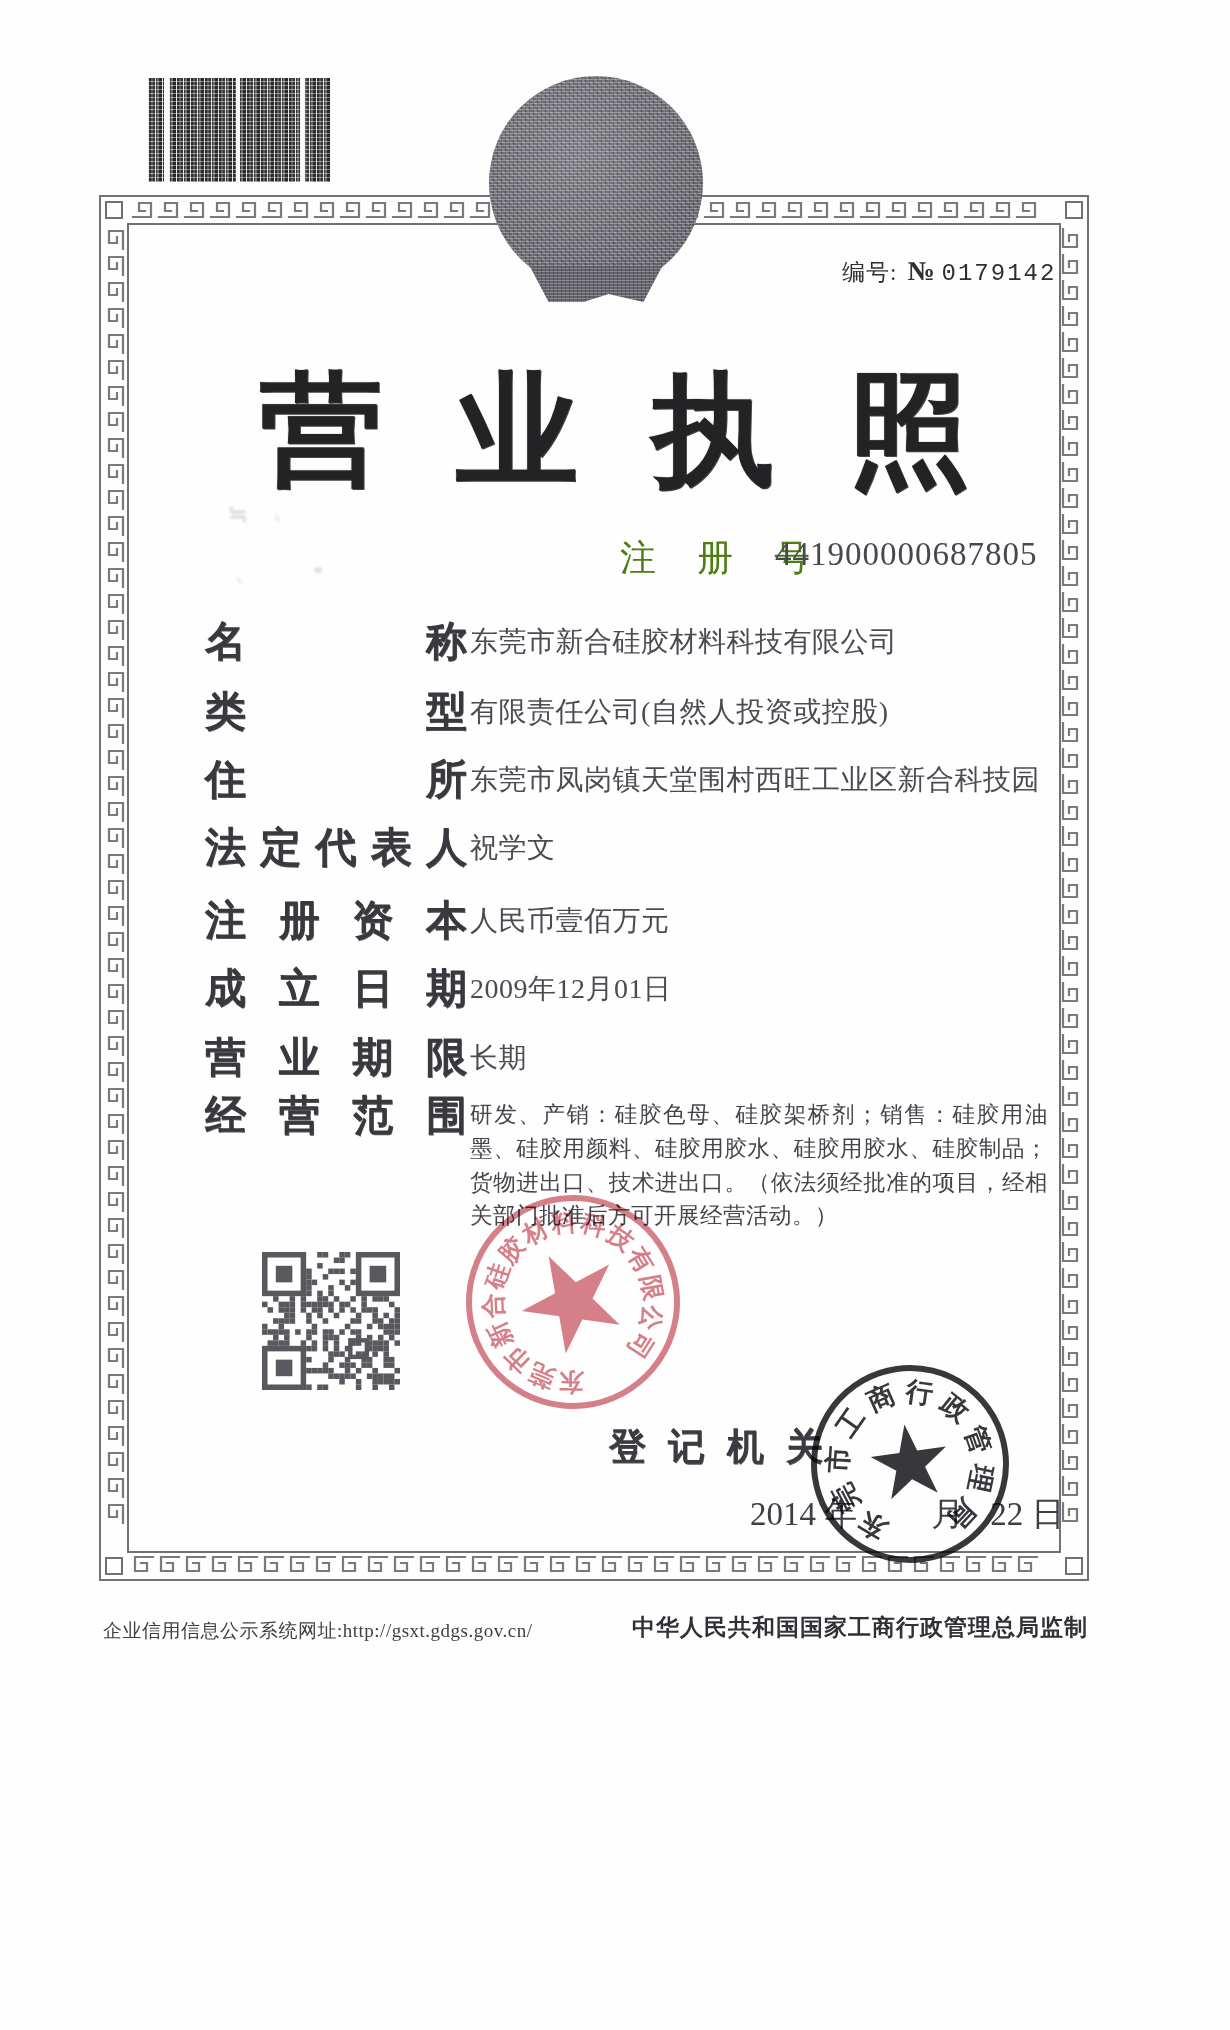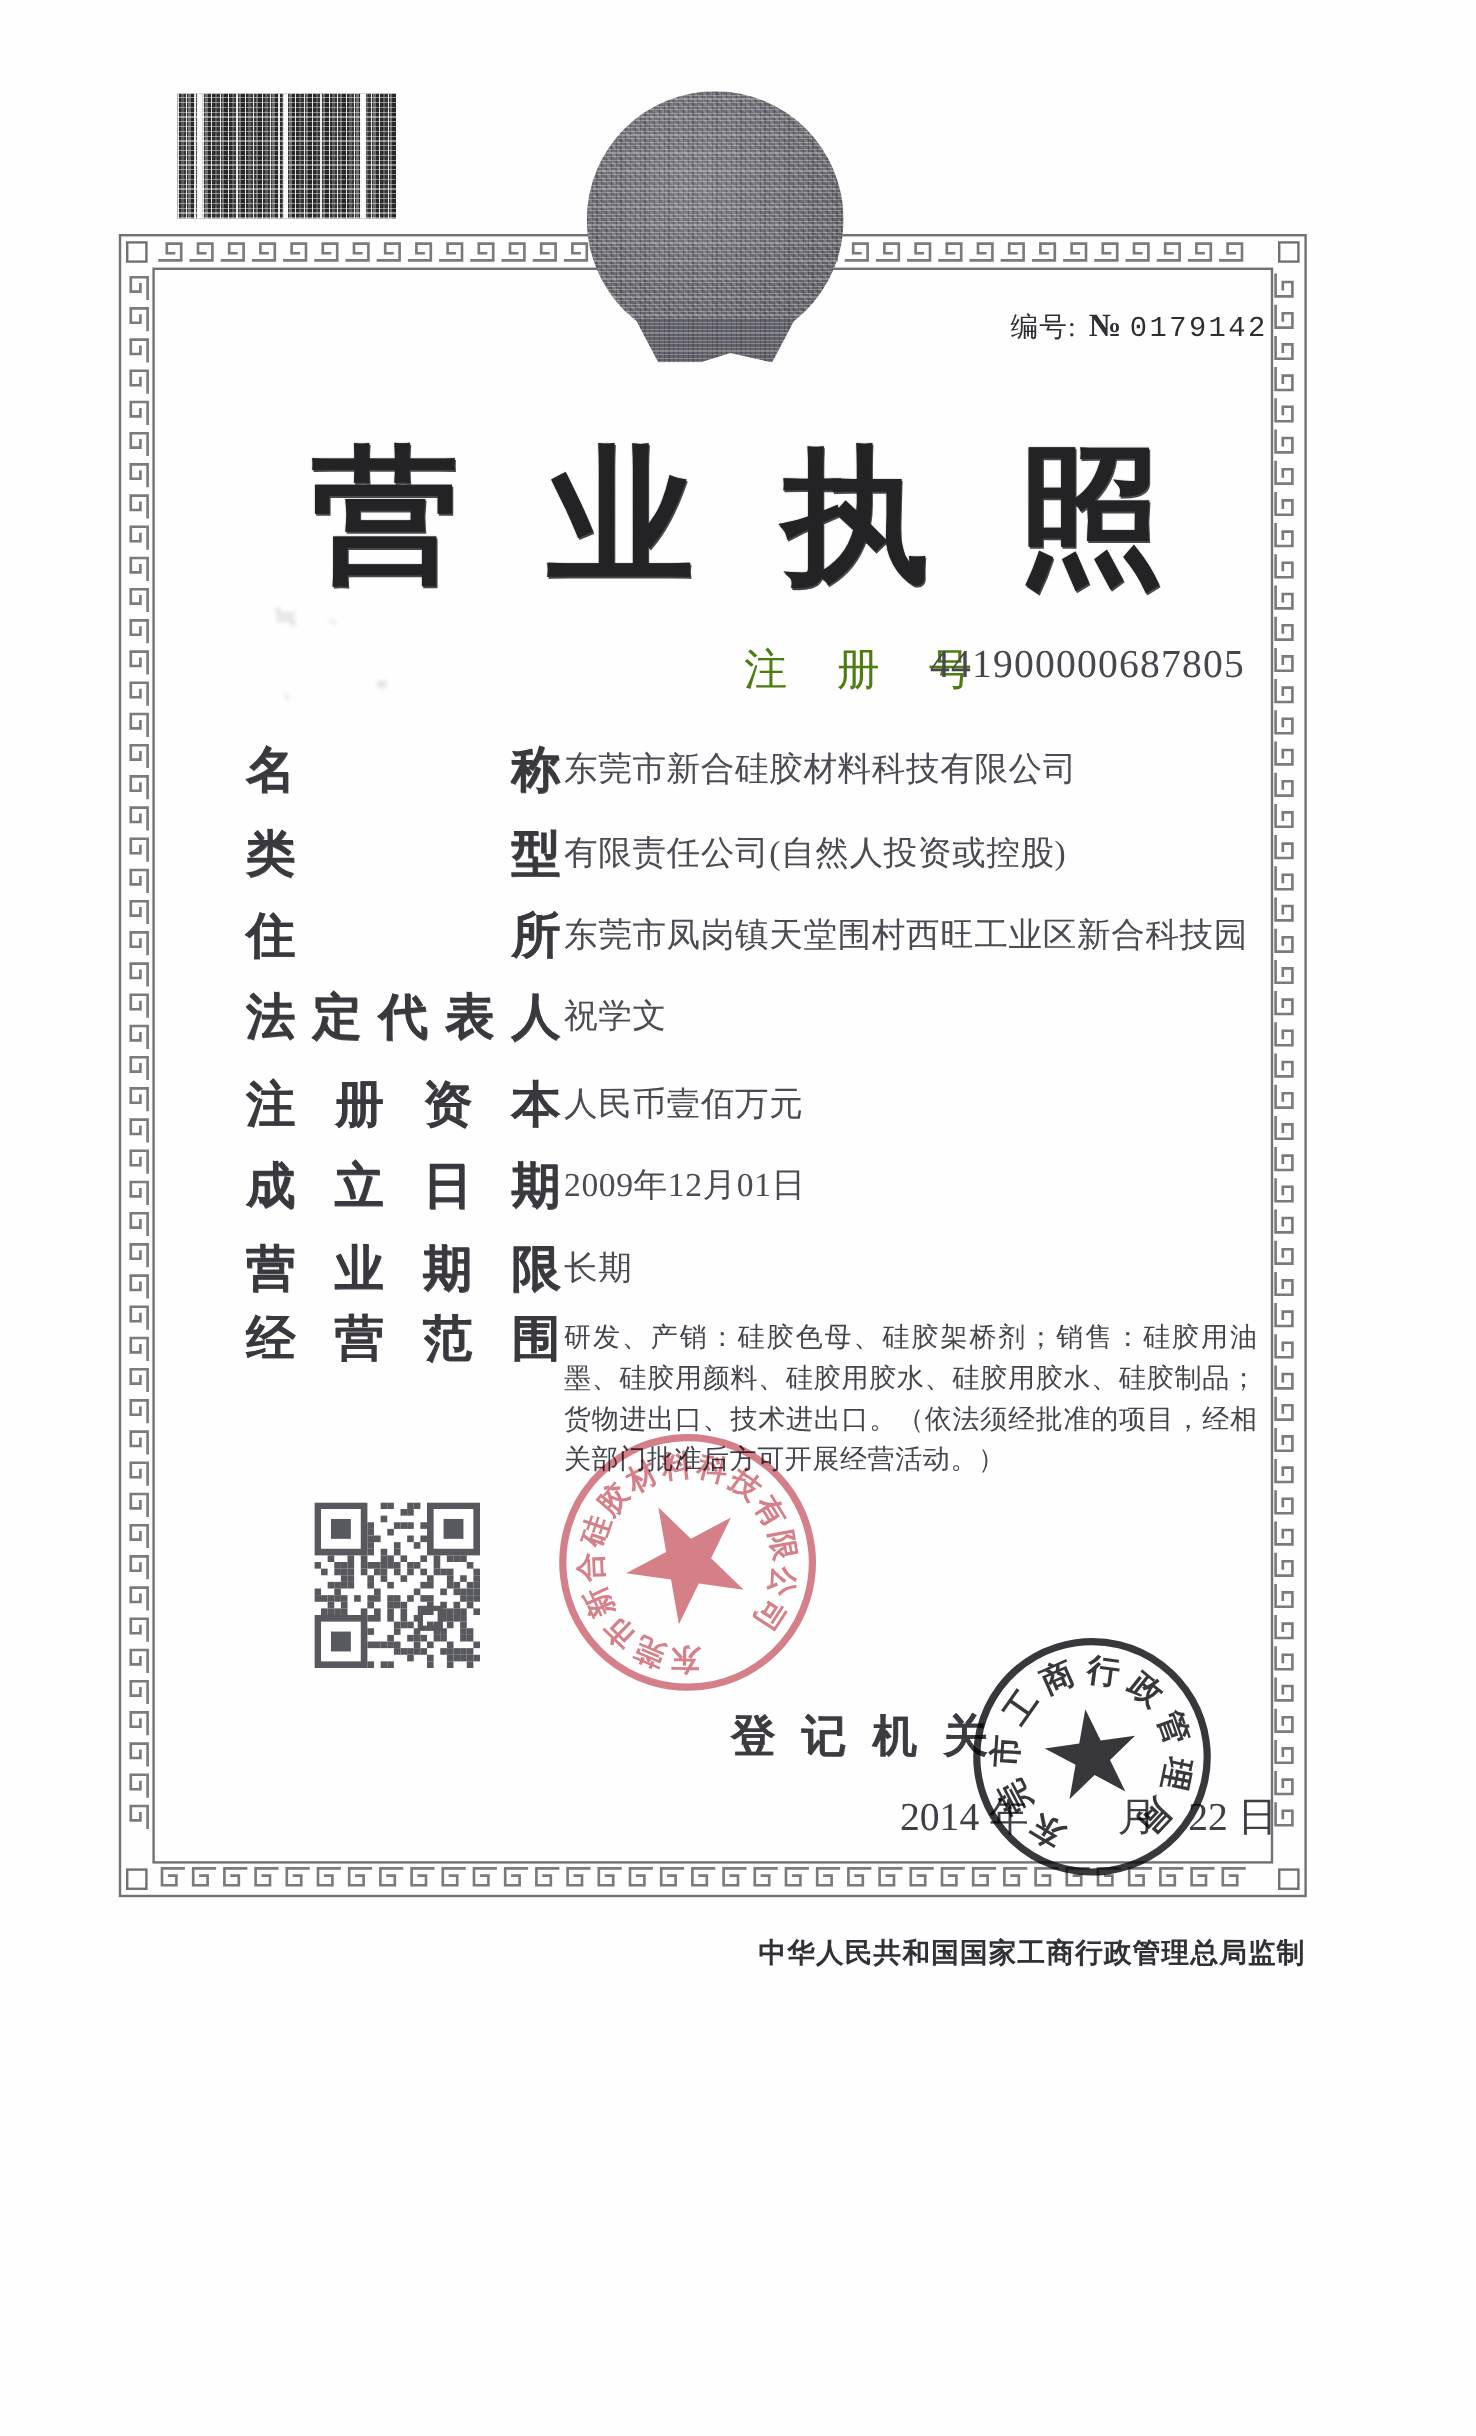--- a/index.html
+++ b/index.html
@@ -621,15 +621,16 @@
         <text x="-52.7" y="-49.1" font-size="27" fill="#232327" text-anchor="middle" dominant-baseline="central" font-weight="bold" transform="rotate(-47.0,-52.7,-49.1)">工</text>
         <text x="-19.4" y="-69.3" font-size="27" fill="#232327" text-anchor="middle" dominant-baseline="central" font-weight="bold" transform="rotate(-15.7,-19.4,-69.3)">商</text>
         <text x="19.4" y="-69.3" font-size="27" fill="#232327" text-anchor="middle" dominant-baseline="central" font-weight="bold" transform="rotate(15.7,19.4,-69.3)">行</text>
         <text x="52.7" y="-49.1" font-size="27" fill="#232327" text-anchor="middle" dominant-baseline="central" font-weight="bold" transform="rotate(47.0,52.7,-49.1)">政</text>
         <text x="70.5" y="-14.6" font-size="27" fill="#232327" text-anchor="middle" dominant-baseline="central" font-weight="bold" transform="rotate(78.3,70.5,-14.6)">管</text>
         <text x="67.8" y="24.2" font-size="27" fill="#232327" text-anchor="middle" dominant-baseline="central" font-weight="bold" transform="rotate(109.7,67.8,24.2)">理</text>
         <text x="45.3" y="56.0" font-size="27" fill="#232327" text-anchor="middle" dominant-baseline="central" font-weight="bold" transform="rotate(141.0,45.3,56.0)">局</text>
       </g>
     </svg>
 
+  <div class="footer-left">企业信用信息公示系统网址:http://gsxt.gdgs.gov.cn/</div>
   <div class="footer-right">中华人民共和国国家工商行政管理总局监制</div>
 
 </div>
 
 </body></html>

